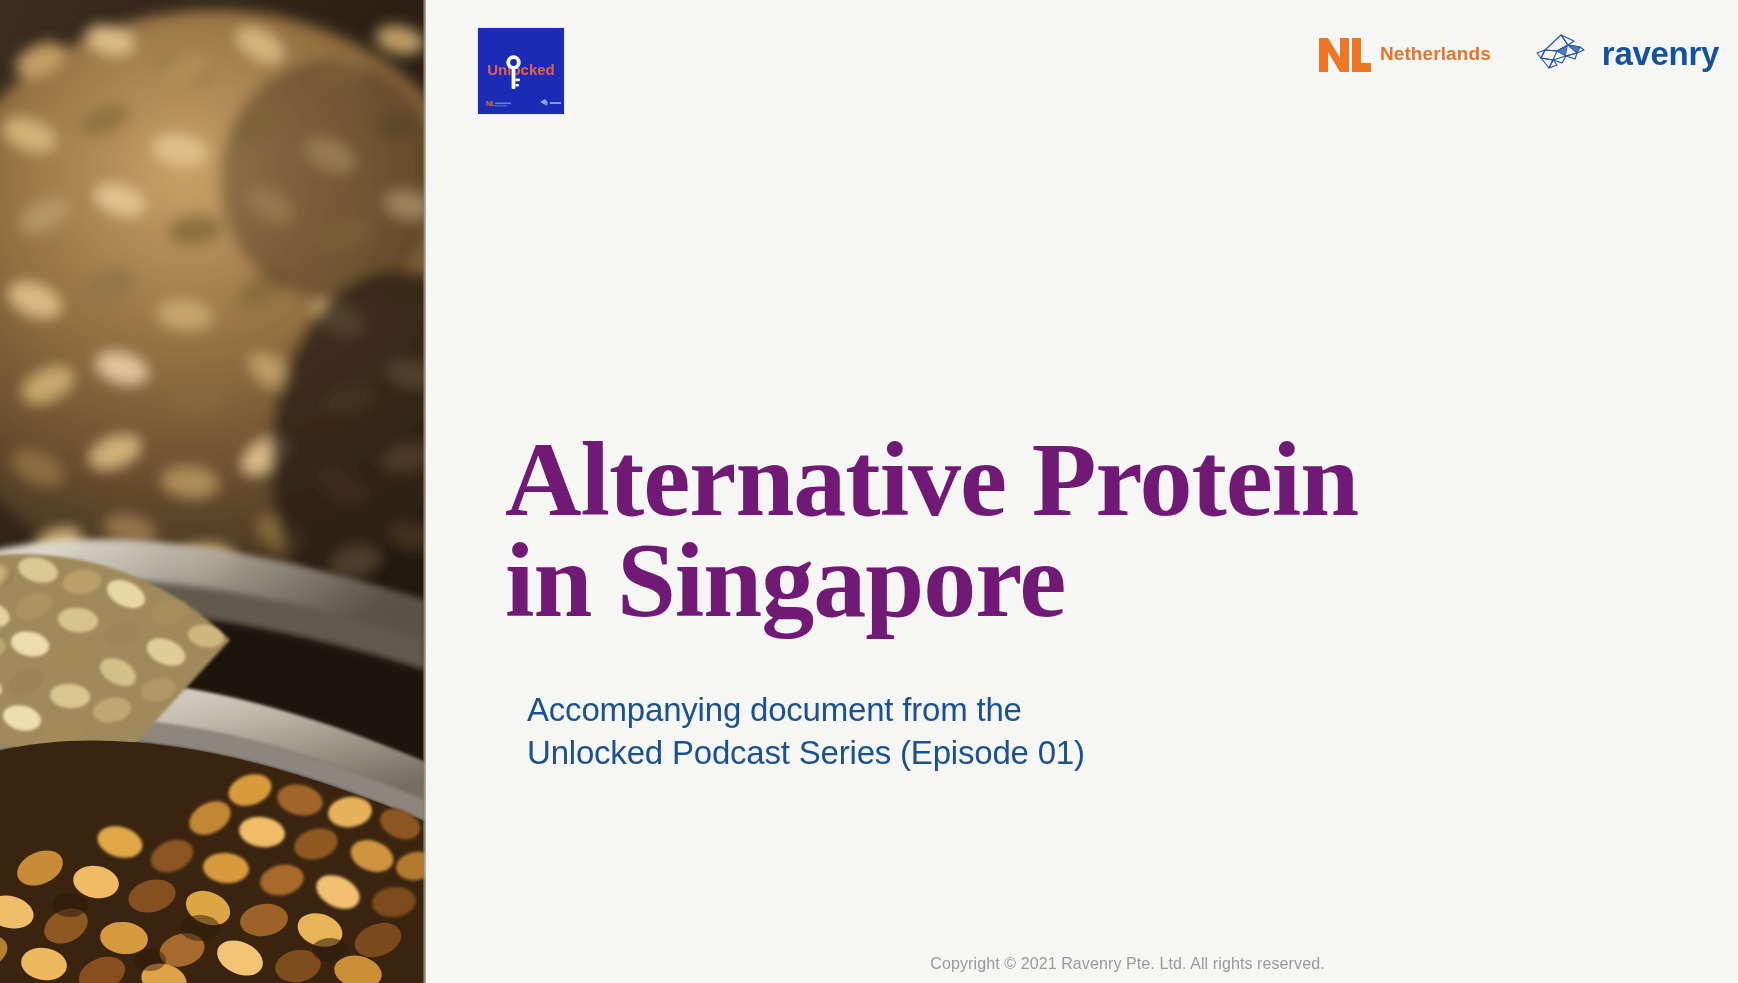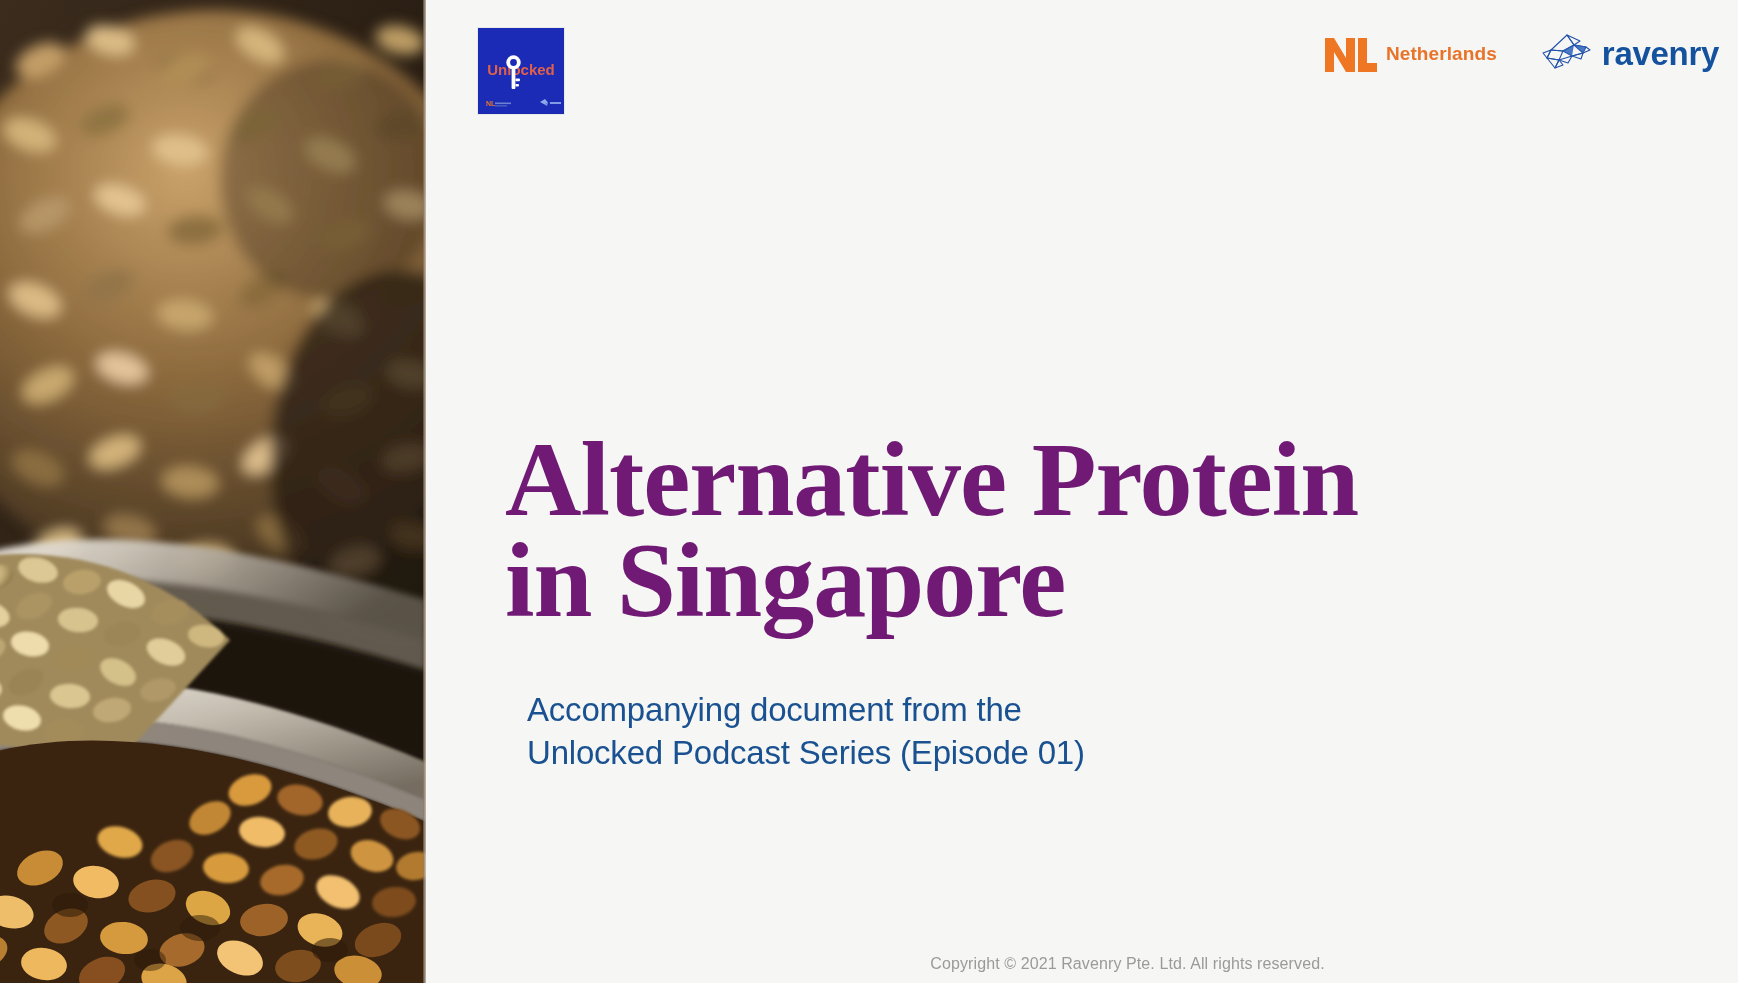--- a/index.html
+++ b/index.html
@@ -75,21 +75,21 @@
   .nl-logo { display:flex; align-items:center; gap:9px; }
   .nl-logo .nl-mark { display:block; width:54px; height:40px; }
   .nl-logo .nl-word {
     color:#e8742a;
     font-size:19px;
     font-weight:bold;
     letter-spacing:.1px;
     white-space:nowrap;
   }
 
-  .ravenry-logo { display:flex; align-items:center; gap:9px; }
+  .ravenry-logo { display:flex; align-items:center; gap:15px; }
   .ravenry-logo .bird-mark { display:block; width:52px; height:44px; }
   .ravenry-logo .rv-word {
     color:#14529e;
     font-size:33px;
     font-weight:bold;
     letter-spacing:-.3px;
     white-space:nowrap;
   }
 
   

